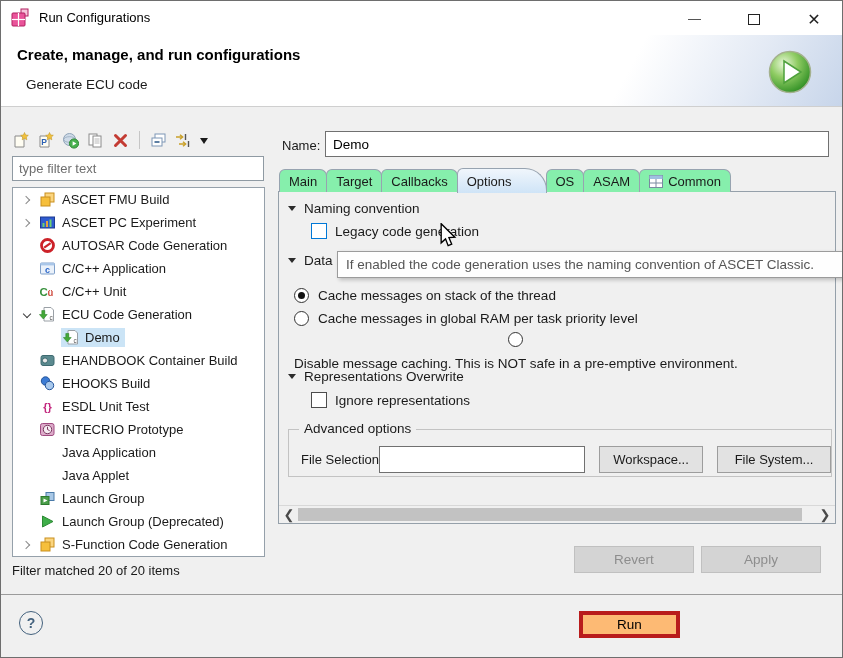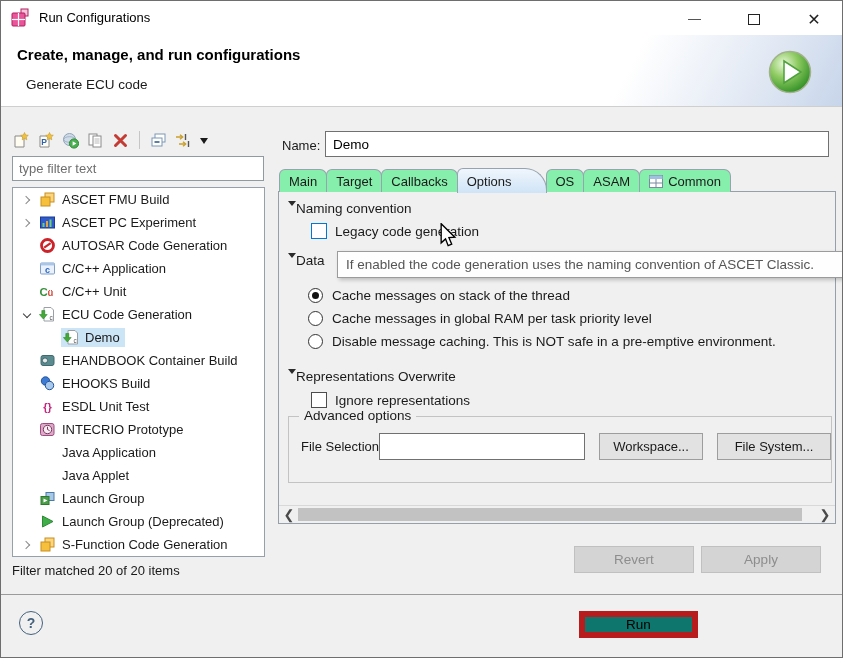--- a/index.html
+++ b/index.html
@@ -48,29 +48,29 @@
   .name-input { position:absolute; left:324px; top:130px; width:504px; height:26px;
     border:1px solid #707070; background:#fff; padding:0 7px; font:13.5px "Liberation Sans",sans-serif; }
   .tabbar { position:absolute; left:278px; top:167px; height:24px; display:flex; align-items:flex-end; z-index:2; }
   .tab { height:23px; padding:0 9px; display:flex; align-items:center; gap:5px;
     border:1px solid #97a3b0; border-bottom:none; border-radius:6px 7px 0 0;
     background:#86efac; margin-right:-1px; position:relative; }
   .tab.active { height:25px; padding-right:34px; background:linear-gradient(#f0f6fc, #cfe4f7);
     border-radius:6px 22px 0 0; z-index:3; margin-bottom:-1px; }
   .content { position:absolute; left:277px; top:190px; width:558px; height:333px;
     border:1px solid #95a0aa; background:#f0f0f0; }
-  .sec-head { position:absolute; display:flex; align-items:flex-start; font-size:13.5px; }
+  .sec-head { position:absolute; display:flex; align-items:center; gap:8px; font-size:13.5px; }
   .twistie { width:0; height:0; border-left:4px solid transparent; border-right:4px solid transparent; border-top:5.5px solid #2b2b2b; }
   .cb { position:absolute; width:16px; height:16px; background:#fff; border:1px solid #4d4d4d; }
   .cb.hover { border-color:#0078d7; }
   .cb-label { position:absolute; font-size:13.5px; }
-  .radio-row { position:absolute; left:29px; height:18px; display:flex; align-items:center; gap:9px; font-size:13.5px; }
+  .radio-row { position:absolute; left:15px; height:18px; display:flex; align-items:center; gap:9px; font-size:13.5px; }
   .radio { width:15px; height:15px; border:1px solid #333; border-radius:50%; background:#fff; position:relative; flex:0 0 15px; }
   .radio.on::after { content:""; position:absolute; left:3px; top:3px; width:7px; height:7px; border-radius:50%; background:#111; }
-  .group { position:absolute; left:9px; top:224px; width:544px; height:67px; border:1px solid #c3c3c3; }
+  .group { position:absolute; left:9px; top:237px; width:544px; height:48px; border:1px solid #c3c3c3; }
   .group-legend { position:absolute; left:10px; top:-9px; background:#f0f0f0; padding:0 5px; font-size:13.5px; }
   .fs-label { position:absolute; left:12px; top:22px; }
   .fs-input { position:absolute; left:90px; top:16px; width:206px; height:27px; border:1px solid #707070; background:#fff; padding:0 6px; font:13px "Liberation Sans",sans-serif; }
   .mini-btn { position:absolute; top:16px; height:27px; background:#e2e2e2; border:1px solid #9d9d9d;
     font:13px "Liberation Sans",sans-serif; color:#1a1a1a; display:flex; align-items:center; justify-content:center; }
   .btn-ws { left:310px; width:104px; }
   .btn-fs { left:428px; width:114px;align-items:center; }
   .hscroll { position:absolute; left:0; bottom:0; width:556px; height:18px; background:#f0f0f0; border-top:1px solid #d8d8d8; }
   .hs-arrow { position:absolute; top:0; width:16px; height:17px; color:#4a4a4a; font-size:13px; display:flex; align-items:center; justify-content:center; }
   .hs-left { left:2px; } .hs-right { right:2px; }
@@ -79,21 +79,21 @@
     border:1px solid #9b9b9b; box-shadow:2px 2px 4px rgba(0,0,0,.22); color:#555; font-size:13.5px;
     display:flex; align-items:center; padding:0 8px; z-index:40; white-space:nowrap; overflow:hidden; }
   .cursor { position:absolute; left:438px; top:222px; z-index:50; }
   .big-btn { position:absolute; height:27px; display:flex; align-items:center; justify-content:center; font:13.5px "Liberation Sans",sans-serif; }
   .btn-revert { left:573px; top:545px; width:120px; background:#d4d4d4; border:1px solid #c0c0c0; color:#8d8d8d; }
   .btn-apply  { left:700px; top:545px; width:120px; background:#d4d4d4; border:1px solid #c0c0c0; color:#8d8d8d; }
   
   .footer-line { position:absolute; left:0; top:593px; width:100%; height:1px; background:#9b9b9b; }
   .help-btn { position:absolute; left:18px; top:610px; width:24px; height:24px; border:1px solid #43617d; border-radius:50%;
     color:#43617d; font-size:14px; font-weight:bold; display:flex; align-items:center; justify-content:center; background:#f0f0f0; }
-  .btn-run { left:578px; top:610px; width:119px; background:#0f766e; border:6px solid #b91c1c; color:#000; }
+  .btn-run { left:578px; top:610px; width:101px; background:#fdba74; border:4px solid #b91c1c; color:#000; }
   .btn-close2 { left:707px; top:610px; width:107px; background:#ececec; border:1px solid #7f7f7f; color:#000; }
   svg text { font-family:"Liberation Sans",sans-serif; }
 </style>
 </head>
 <body>
 
 <div class="window">
 
   <div class="titlebar">
     <svg class="title-icon" viewBox="0 0 20 20">
@@ -370,21 +370,21 @@
     </div>
 
     <div class="radio-row" style="top:94px;">
       <span class="radio on"></span>
       <span>Cache messages on stack of the thread</span>
     </div>
     <div class="radio-row" style="top:117px;">
       <span class="radio"></span>
       <span>Cache messages in global RAM per task priority level</span>
     </div>
-    <div class="radio-row" style="top:140px;">
+    <div class="radio-row" style="top:140px;flex-direction:column;">
       <span class="radio"></span>
       <span>Disable message caching. This is NOT safe in a pre-emptive environment.</span>
     </div>
 
     <div class="sec-head" style="left:9px; top:177px;">
       <span class="twistie"></span>
       <span>Representations Overwrite</span>
     </div>
     <span class="cb" style="left:32px; top:200px;"></span>
     <span class="cb-label" style="left:56px; top:201px;">Ignore representations</span>

